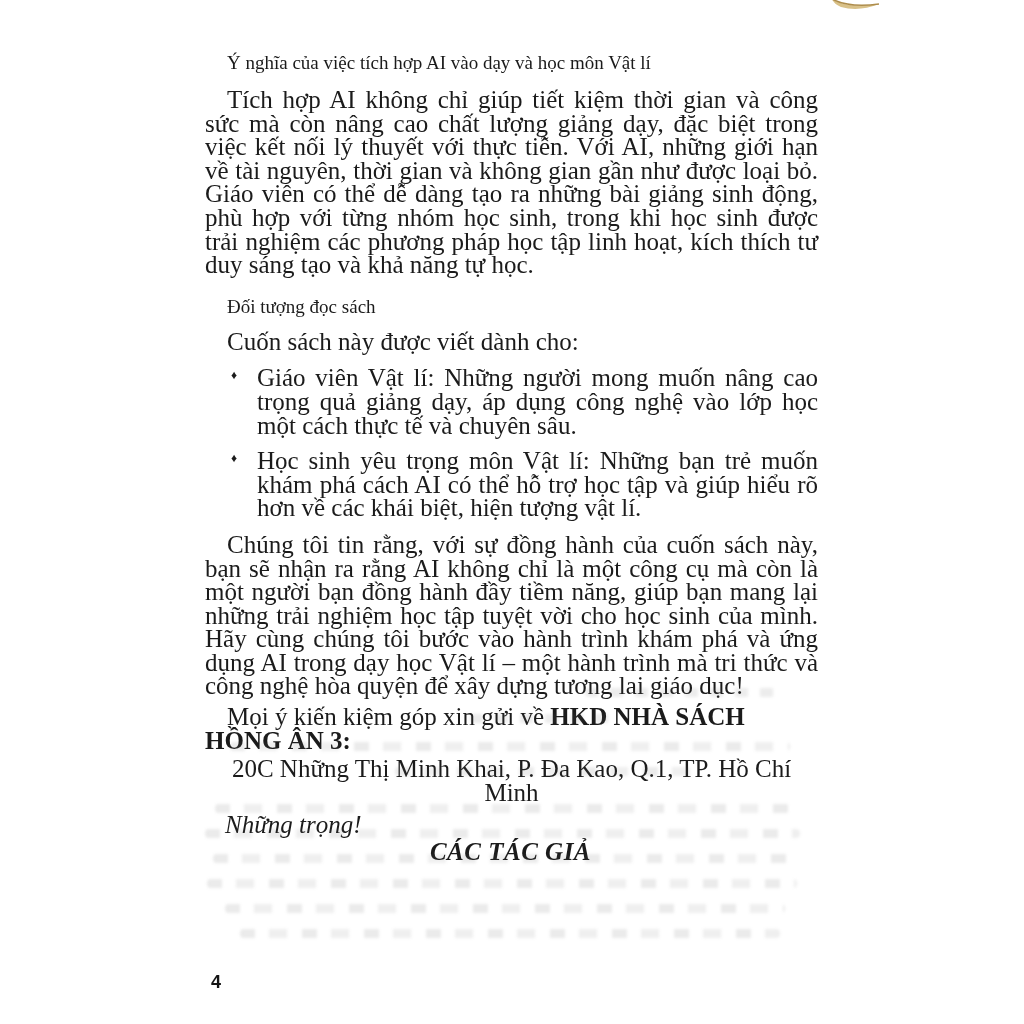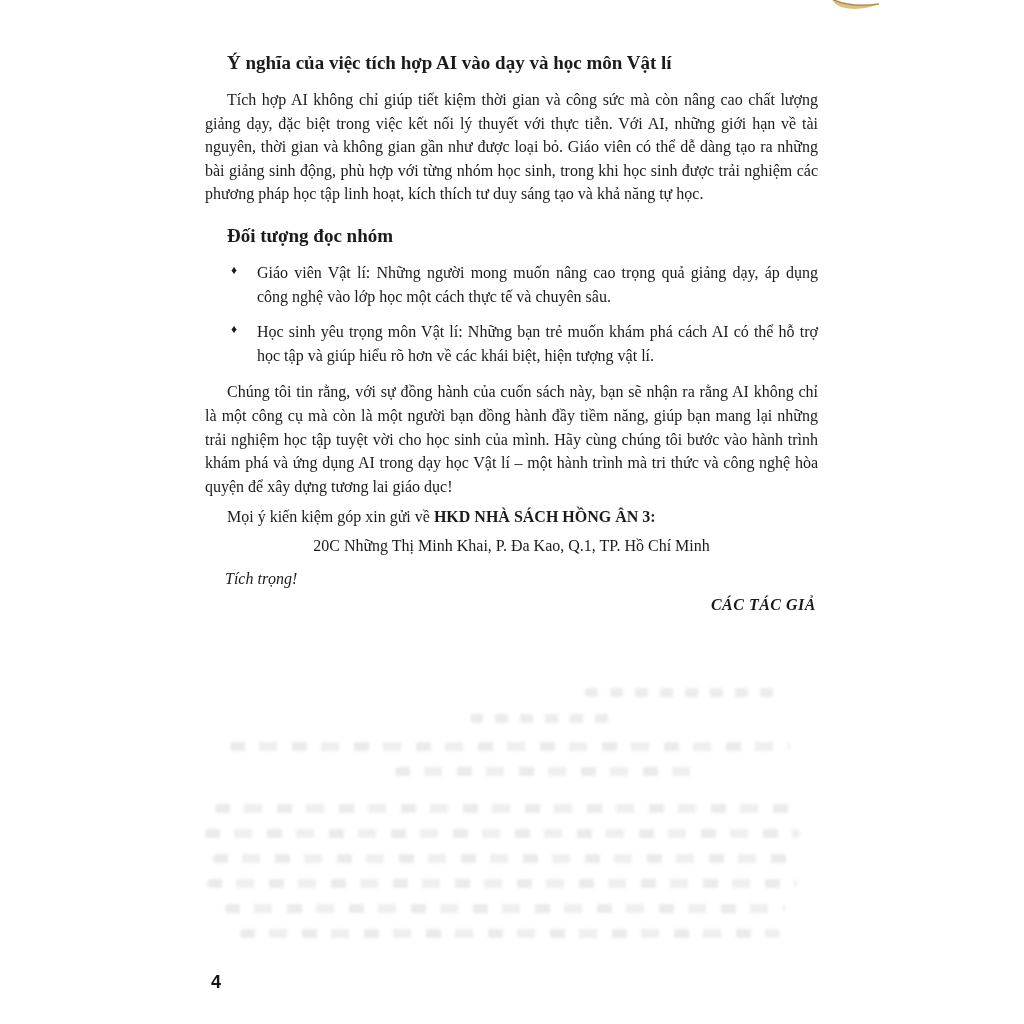--- a/index.html
+++ b/index.html
@@ -11,26 +11,26 @@
     overflow: hidden;
     font-family: "Liberation Serif", "DejaVu Serif", serif;
     color: #1b1b1b;
   }
   .content {
     position: absolute;
     left: 205px;
     top: 50px;
     width: 613px;
   }
-  .content p { margin: 0; font-size: 16px; line-height: 23.6px; }
+  .content p { margin: 0; font-size: 25px; line-height: 23.6px; }
   h2.sec-heading {
     margin: 0 0 0 22px;
     font-size: 19px;
     line-height: 25px;
-    font-weight: bold;
+    font-weight: normal;
   }
   .just { text-align: justify; }
   .ind  { text-indent: 22px; }
   .mt-para    { margin-top: 13px !important; }
   .mt-head    { margin-top: 17px !important; }
   .mt-intro   { margin-top: 11px !important; }
   .bullet {
     display: flex;
     margin: 13px 0 0 26px;
   }
@@ -43,21 +43,21 @@
     color: #1b1b1b;
   }
   .bullet p { flex: 1; text-align: justify; }
   .bullet .lead { }
   .feedback { margin-top: 7px !important; text-indent: 22px; }
   .feedback b { font-weight: bold; }
   .center { text-align: center; margin-top: 5px !important; }
   .closing { margin-top: 9px !important; font-style: italic; text-indent: 20px; }
   .authors {
     margin-top: 3px !important;
-    text-align: right;
+    text-align: center;
     font-weight: bold;
     font-style: italic;
     letter-spacing: 0.5px;
     padding-right: 2px;
   }
   .pagenum {
     position: absolute;
     left: 211px;
     top: 972px;
     font-family: "Liberation Sans", sans-serif;
@@ -111,41 +111,42 @@
     <path d="M1,2 Q16,12 48,7 Q28,15 10,10 Q3,7 1,2 Z" fill="#d9c188"></path>
     <path d="M1,2 Q18,11 48,7" fill="none" stroke-width="1.6" stroke="#ae8d4c"></path>
   </svg>
 
   <div class="content">
 
     <h2 class="sec-heading">Ý nghĩa của việc tích hợp AI vào dạy và học môn Vật lí</h2>
 
     <p class="just ind mt-para">Tích hợp AI không chỉ giúp tiết kiệm thời gian và công sức mà còn nâng cao chất lượng giảng dạy, đặc biệt trong việc kết nối lý thuyết với thực tiễn. Với AI, những giới hạn về tài nguyên, thời gian và không gian gần như được loại bỏ. Giáo viên có thể dễ dàng tạo ra những bài giảng sinh động, phù hợp với từng nhóm học sinh, trong khi học sinh được trải nghiệm các phương pháp học tập linh hoạt, kích thích tư duy sáng tạo và khả năng tự học.</p>
 
-    <h2 class="sec-heading mt-head">Đối tượng đọc nhóm</h2>
+    <h2 class="sec-heading mt-head">Đối tượng đọc sách</h2>
 
+    <p class="ind mt-intro">Cuốn sách này được viết dành cho:</p>
 
     <div class="bullet">
       <span class="marker">♦</span>
       <p><span class="lead">Giáo viên Vật lí:</span> <span>Những người mong muốn nâng cao trọng quả giảng dạy, áp dụng công nghệ vào lớp học một cách thực tế và chuyên sâu.</span></p>
     </div>
 
     <div class="bullet">
       <span class="marker">♦</span>
       <p><span class="lead">Học sinh yêu trọng môn Vật lí:</span> <span>Những bạn trẻ muốn khám phá cách AI có thể hỗ trợ học tập và giúp hiểu rõ hơn về các khái biệt, hiện tượng vật lí.</span></p>
     </div>
 
     <p class="just ind mt-para">Chúng tôi tin rằng, với sự đồng hành của cuốn sách này, bạn sẽ nhận ra rằng AI không chỉ là một công cụ mà còn là một người bạn đồng hành đầy tiềm năng, giúp bạn mang lại những trải nghiệm học tập tuyệt vời cho học sinh của mình. Hãy cùng chúng tôi bước vào hành trình khám phá và ứng dụng AI trong dạy học Vật lí – một hành trình mà tri thức và công nghệ hòa quyện để xây dựng tương lai giáo dục!</p>
 
     <p class="feedback"><span>Mọi ý kiến kiệm góp xin gửi về </span><b>HKD NHÀ SÁCH HỒNG ÂN 3:</b></p>
 
     <p class="center">20C Những Thị Minh Khai, P. Đa Kao, Q.1, TP. Hồ Chí Minh</p>
 
 
-    <p class="closing">Tích trọng!</p>
+    <p class="closing">Những trọng!</p>
 
     <p class="authors">CÁC TÁC GIẢ</p>
 
   </div>
 
   <div class="ghost">
     <div class="gl"></div>
     <div class="gl"></div>
     <div class="gl"></div>
     <div class="gl"></div>

